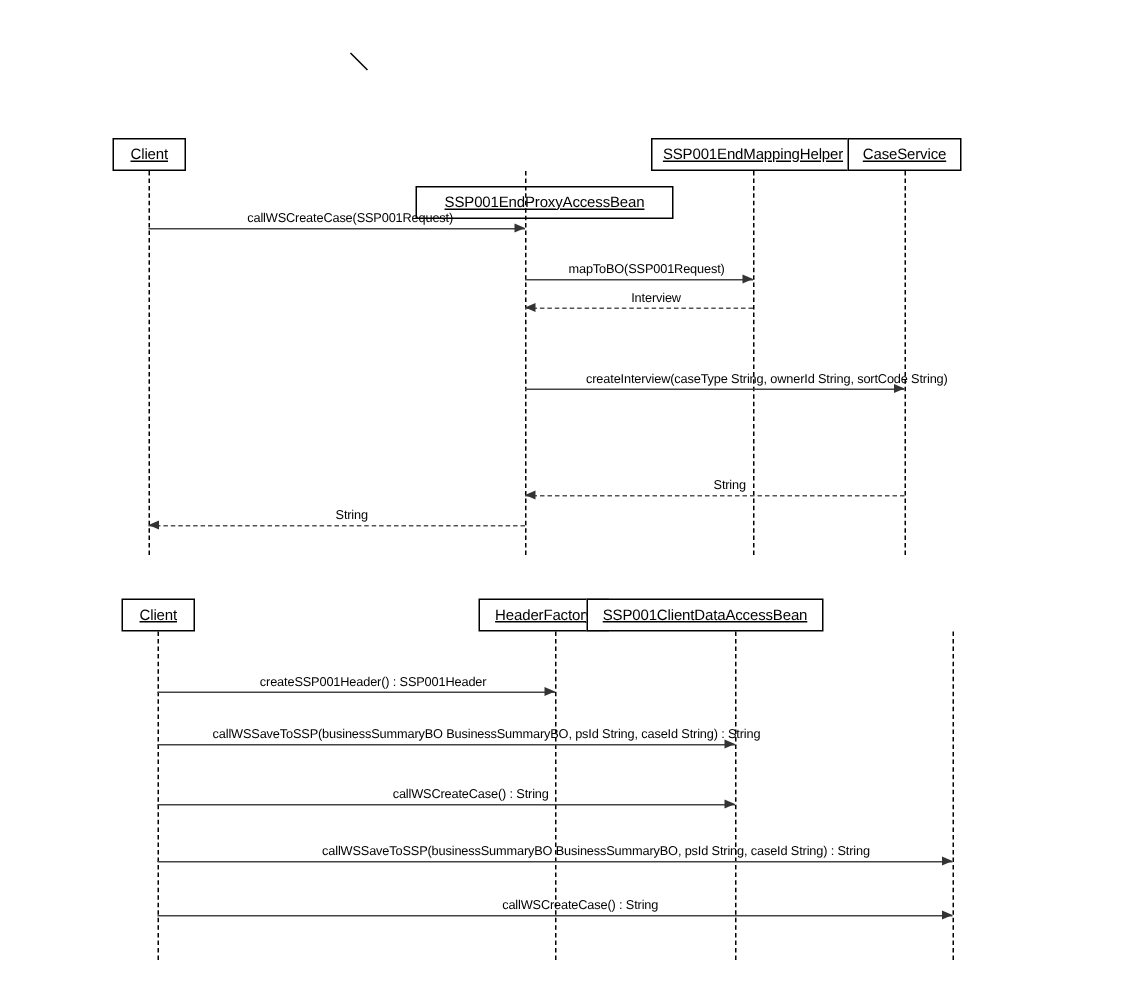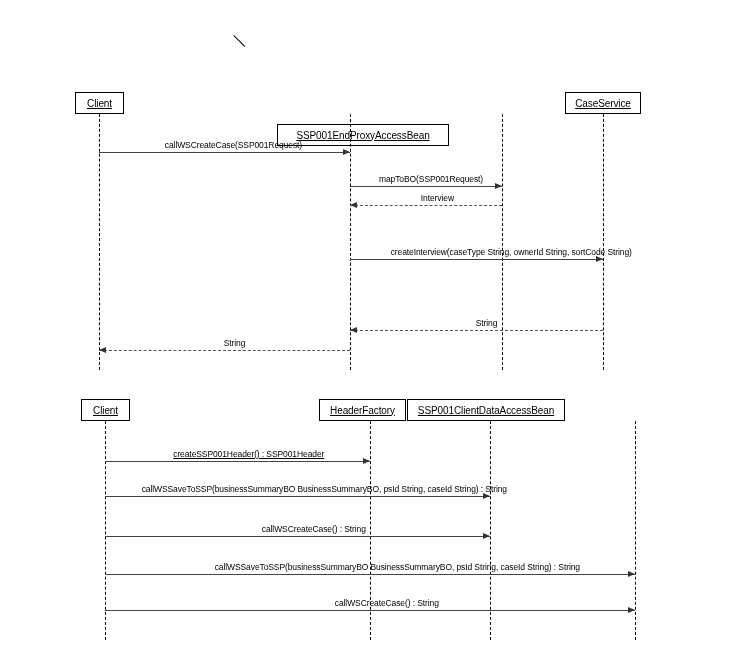--- a/index.html
+++ b/index.html
@@ -96,20 +96,23 @@
     <div style="position: absolute; left: 234px; top: 35px; width: 11px; height: 11px; background: rgb(255, 255, 255); border-left: 0px;"></div>
     <div style="position: absolute; left: 234px; top: 35px; width: 16px; height: 1px; background: rgb(0, 0, 0); transform-origin: 0px 0px; transform: rotate(45deg);"></div>
     <div class="lifeline-box" style="left: 75px; top: 92px; width: 49px;">
       <span class="lifeline-label">Client</span>
     </div>
     <div class="lifeline-stem" style="left: 99px; top: 114px; height: 256px;"></div>
     <div class="lifeline-box" style="left: 277px; top: 92px; width: 172px; margin-top: 32px;">
       <span class="lifeline-label">SSP001EndProxyAccessBean</span>
     </div>
     <div class="lifeline-stem" style="left: 350px; top: 114px; height: 256px;"></div>
+    <div class="lifeline-box" style="left: 434px; top: 92px; width: 136px;">
+      <span class="lifeline-label">SSP001EndMappingHelper</span>
+    </div>
     <div class="lifeline-stem" style="left: 502px; top: 114px; height: 256px;"></div>
     <div class="lifeline-box" style="left: 565px; top: 92px; width: 76px;">
       <span class="lifeline-label">CaseService</span>
     </div>
     <div class="lifeline-stem" style="left: 603px; top: 114px; height: 256px;"></div>
     <div class="msg-line" style="left: 99px; top: 152px; width: 251px;"></div>
     <div class="arrow-right" style="top: 149px; left: 343px;"></div>
     <div class="msg-label" style="width: 155.05px; left: 147px; top: 140px;">callWSCreateCase(SSP001Request)</div>
     <div class="msg-line" style="left: 350px; top: 186px; width: 152px;"></div>
     <div class="arrow-right" style="top: 183px; left: 495px;"></div>
@@ -127,28 +130,28 @@
     <div class="arrow-left" style="top: 347px; left: 99px;"></div>
     <div class="msg-label" style="width: 41.3px; left: 204px; top: 338px;">String</div>
     <div class="lifeline-box" style="left: 81px; top: 399px; width: 49px;">
       <span class="lifeline-label">Client</span>
     </div>
     <div class="lifeline-stem" style="left: 105px; top: 421px; height: 219px;"></div>
     <div class="lifeline-box" style="left: 319px; top: 399px; width: 87px;">
       <span class="lifeline-label">HeaderFactory</span>
     </div>
     <div class="lifeline-stem" style="left: 370px; top: 421px; height: 219px;"></div>
-    <div class="lifeline-box" style="left: 407px; top: 399px; width: 158px;">
+    <div class="lifeline-box" style="left: 391px; top: 399px; width: 158px;">
       <span class="lifeline-label">SSP001ClientDataAccessBean</span>
     </div>
     <div class="lifeline-stem" style="left: 490px; top: 421px; height: 219px;"></div>
     <div class="lifeline-stem" style="left: 635px; top: 421px; height: 219px;"></div>
     <div class="msg-line" style="left: 105px; top: 461px; width: 265px;"></div>
     <div class="arrow-right" style="top: 458px; left: 363px;"></div>
-    <div class="msg-label" style="width: 173.25px; left: 151px; top: 449px; text-decoration: underline;">createSSP001Header() : SSP001Header</div>
+    <div class="msg-label" style="width: 173.25px; left: 151px; top: 449px;">createSSP001Header() : SSP001Header</div>
     <div class="msg-line" style="left: 105px; top: 496px; width: 385px;"></div>
     <div class="arrow-right" style="top: 493px; left: 483px;"></div>
     <div class="msg-label" style="width: 418.95px; left: 88px; top: 484px;">callWSSaveToSSP(businessSummaryBO BusinessSummaryBO, psId String, caseId String) : String</div>
     <div class="msg-line" style="left: 105px; top: 536px; width: 385px;"></div>
     <div class="arrow-right" style="top: 533px; left: 483px;"></div>
     <div class="msg-label" style="width: 136.85px; left: 229px; top: 524px;">callWSCreateCase() : String</div>
     <div class="msg-line" style="left: 105px; top: 574px; width: 530px;"></div>
     <div class="arrow-right" style="top: 571px; left: 628px;"></div>
     <div class="msg-label" style="width: 418.95px; left: 161px; top: 562px;">callWSSaveToSSP(businessSummaryBO BusinessSummaryBO, psId String, caseId String) : String</div>
     <div class="msg-line" style="left: 105px; top: 610px; width: 530px;"></div>

